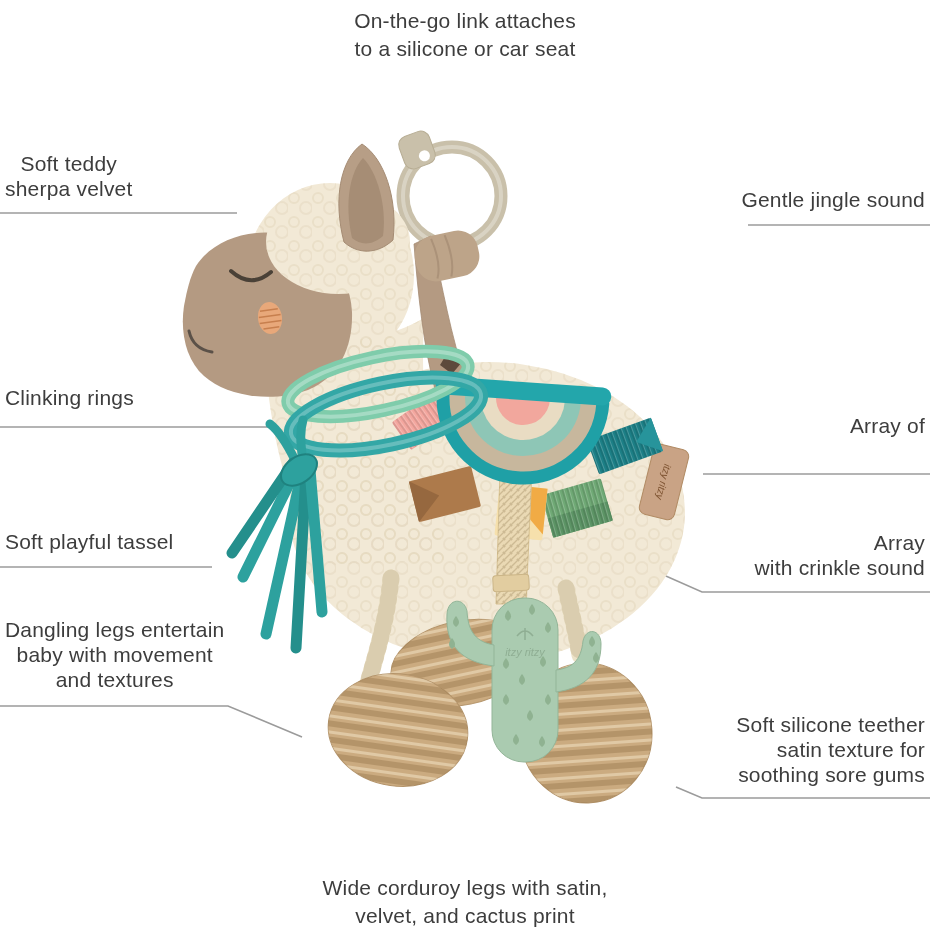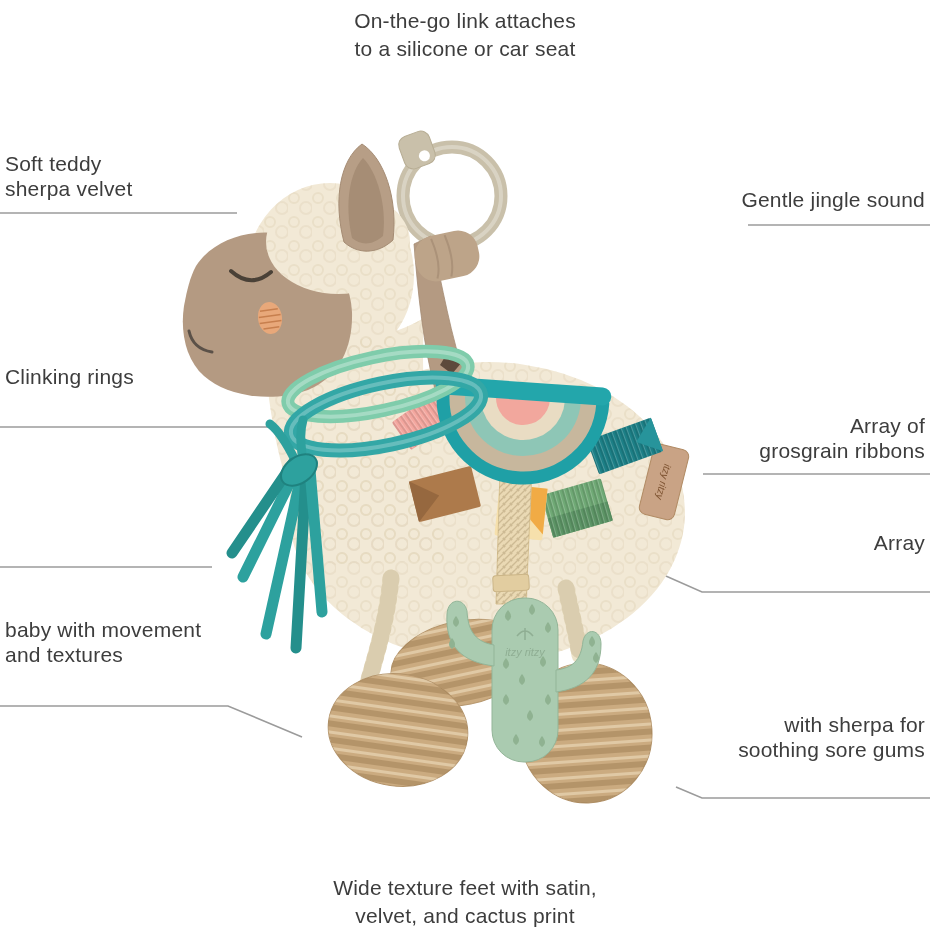--- a/index.html
+++ b/index.html
@@ -3,21 +3,21 @@
 <meta charset="utf-8">
 <style>
   html,body{margin:0;padding:0;background:#fff;}
   .stage{
     position:relative;width:930px;height:931px;background:#ffffff;overflow:hidden;
     font-family:"Liberation Sans", sans-serif;color:#3d3d3d;
   }
   .art{position:absolute;left:0;top:0;width:930px;height:931px;}
   .cap{position:absolute;left:0;right:0;text-align:center;font-size:21px;line-height:28px;color:#3d3d3d;letter-spacing:.2px;}
   .lbl{position:absolute;font-size:21px;line-height:25px;color:#3d3d3d;letter-spacing:.2px;}
-  .lbl-left{left:5px;text-align:left;}
+  .lbl-left{left:5px;text-align:center;}
   .lbl-right{right:5px;text-align:right;}
   .lbl div, .cap div{white-space:nowrap;}
 </style>
 </head>
 <body>
 
 <div class="stage">
 
   <svg class="art" viewBox="0 0 930 931">
     <defs>
@@ -214,46 +214,51 @@
   <div class="cap" style="top:7px">
     <div>On-the-go link attaches</div>
     <div>to a silicone or car seat</div>
   </div>
 
   <div class="lbl lbl-left" style="top:151px">
     <div>Soft teddy</div>
     <div>sherpa velvet</div>
   </div>
 
-  <div class="lbl lbl-left" style="top:364px">
+  <div class="lbl lbl-left" style="top:385px">
     <div>Clinking rings</div>
   </div>
 
+  <div class="lbl lbl-left" style="top:529px">
+    <div>Soft playful tassel</div>
+  </div>
 
   <div class="lbl lbl-left" style="top:617px">
+    <div>Dangling legs entertain</div>
     <div>baby with movement</div>
     <div>and textures</div>
   </div>
 
   <div class="lbl lbl-right" style="top:187px">
     <div>Gentle jingle sound</div>
   </div>
 
   <div class="lbl lbl-right" style="top:413px">
     <div>Array of</div>
-    <div>grosgrain ribbons</div>
   </div>
 
   <div class="lbl lbl-right" style="top:530px">
     <div>Array</div>
+    <div>with crinkle sound</div>
   </div>
 
   <div class="lbl lbl-right" style="top:712px">
-    <div>with sherpa for</div>
+    <div>Soft silicone teether</div>
+    <div>satin texture for</div>
     <div>soothing sore gums</div>
   </div>
 
   <div class="cap" style="top:874px">
-    <div>Wide texture feet with satin,</div>
+    <div>Wide corduroy legs with satin,</div>
     <div>velvet, and cactus print</div>
   </div>
 
 </div>
 
 </body></html>

